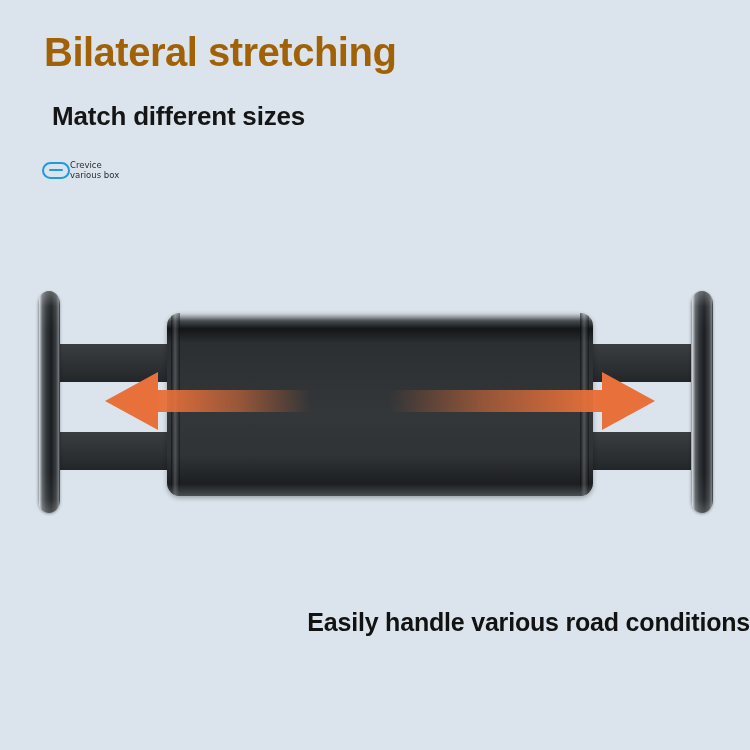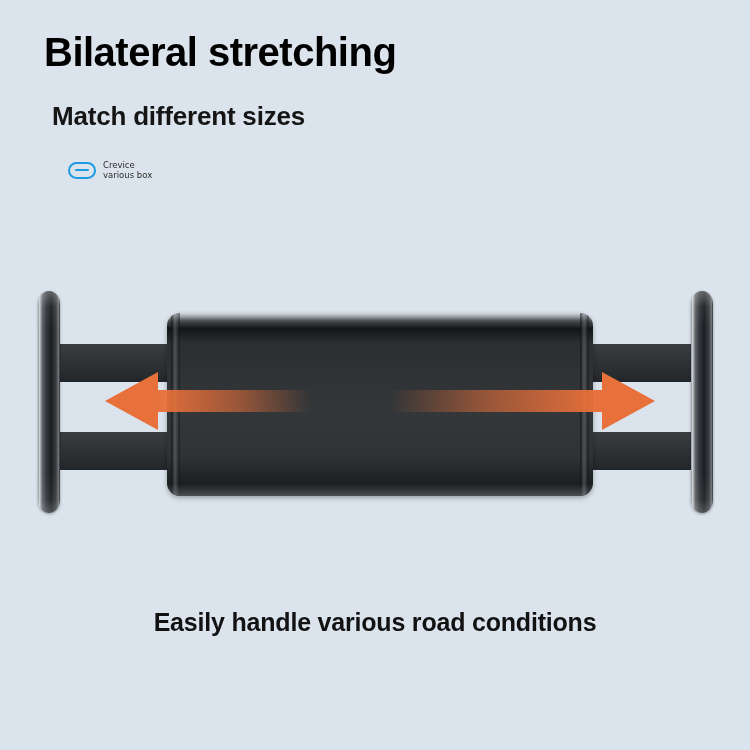--- a/index.html
+++ b/index.html
@@ -15,21 +15,21 @@
     position: relative;
   }
 
   
   #headline {
     position: absolute;
     left: 44px;
     top: 30px;
     font-size: 40px;
     font-weight: bold;
-    color: #000000;
+    color: #a16207;
     letter-spacing: -0.5px;
     white-space: nowrap;
   }
   #subhead {
     position: absolute;
     left: 52px;
     top: 101px;
     font-size: 26px;
     font-weight: bold;
     color: #151515;
@@ -37,22 +37,20 @@
     white-space: nowrap;
   }
 
   
   #badge {
     position: absolute;
     left: 42px;
     top: 160px;
     display: flex;
     align-items: center;
-    gap: 7px;
-    margin-left: 26px;
   }
   #badge .pill {
     width: 28px;
     height: 17px;
     border: 2.5px solid #1e9ae0;
     border-radius: 9px;
     box-sizing: border-box;
     position: relative;
     flex: 0 0 auto;
   }
@@ -195,21 +193,21 @@
   }
   #arrow-left-svg  { left: 100px; }
   #arrow-right-svg { left: 390px; }
 
   
   #caption {
     position: absolute;
     left: 0;
     right: 0;
     top: 608px;
-    text-align: center;
+    text-align: right;
     font-size: 25px;
     font-weight: bold;
     color: #121212;
     letter-spacing: -0.2px;
   }
 </style>
 </head>
 <body>
 
 <div id="headline">Bilateral stretching</div>

